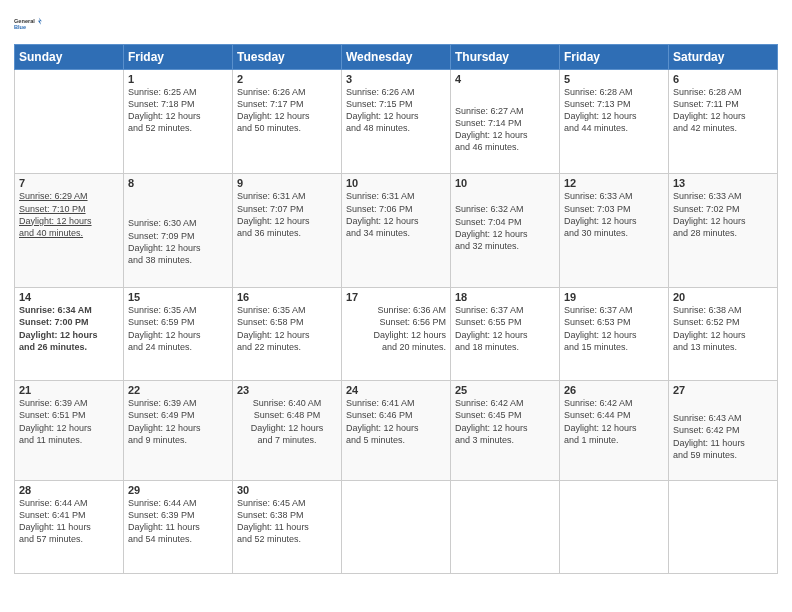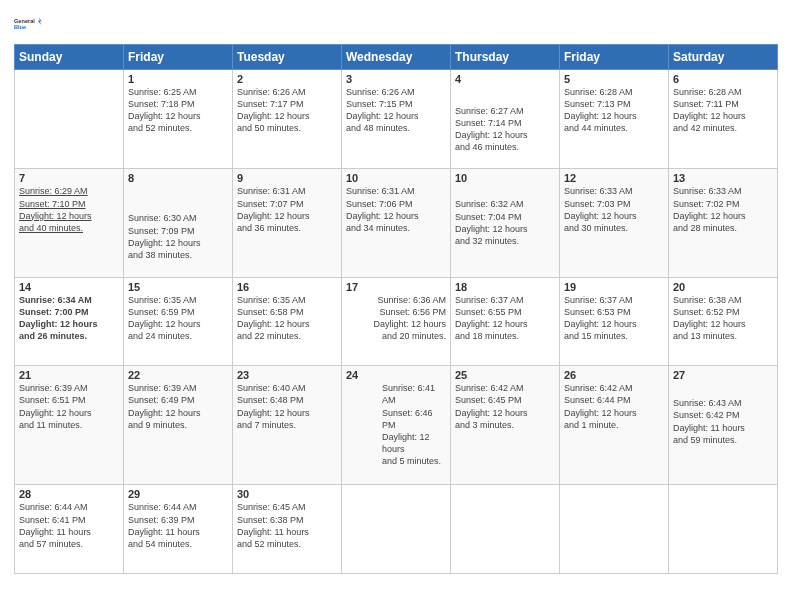--- a/index.html
+++ b/index.html
@@ -283,28 +283,28 @@
           </td>
           <td>
             <span class="day-num">22</span>
             <div class="cell-text" style="white-space: pre-line;">Sunrise: 6:39 AM
 Sunset: 6:49 PM
 Daylight: 12 hours
 and 9 minutes.</div>
           </td>
           <td>
             <span class="day-num">23</span>
-            <div class="cell-text" style="white-space: pre-line;">Sunrise: 6:40 AM
+            <div class="cell-text" style="white-space: pre-line; text-align: center;">Sunrise: 6:40 AM
 Sunset: 6:48 PM
 Daylight: 12 hours
 and 7 minutes.</div>
           </td>
           <td>
             <span class="day-num">24</span>
-            <div class="cell-text" style="white-space: pre-line; margin-left: 36px;">Sunrise: 6:41 AM
+            <div class="cell-text" style="white-space: pre-line;">Sunrise: 6:41 AM
 Sunset: 6:46 PM
 Daylight: 12 hours
 and 5 minutes.</div>
           </td>
           <td>
             <span class="day-num">25</span>
             <div class="cell-text" style="white-space: pre-line;">Sunrise: 6:42 AM
 Sunset: 6:45 PM
 Daylight: 12 hours
 and 3 minutes.</div>

